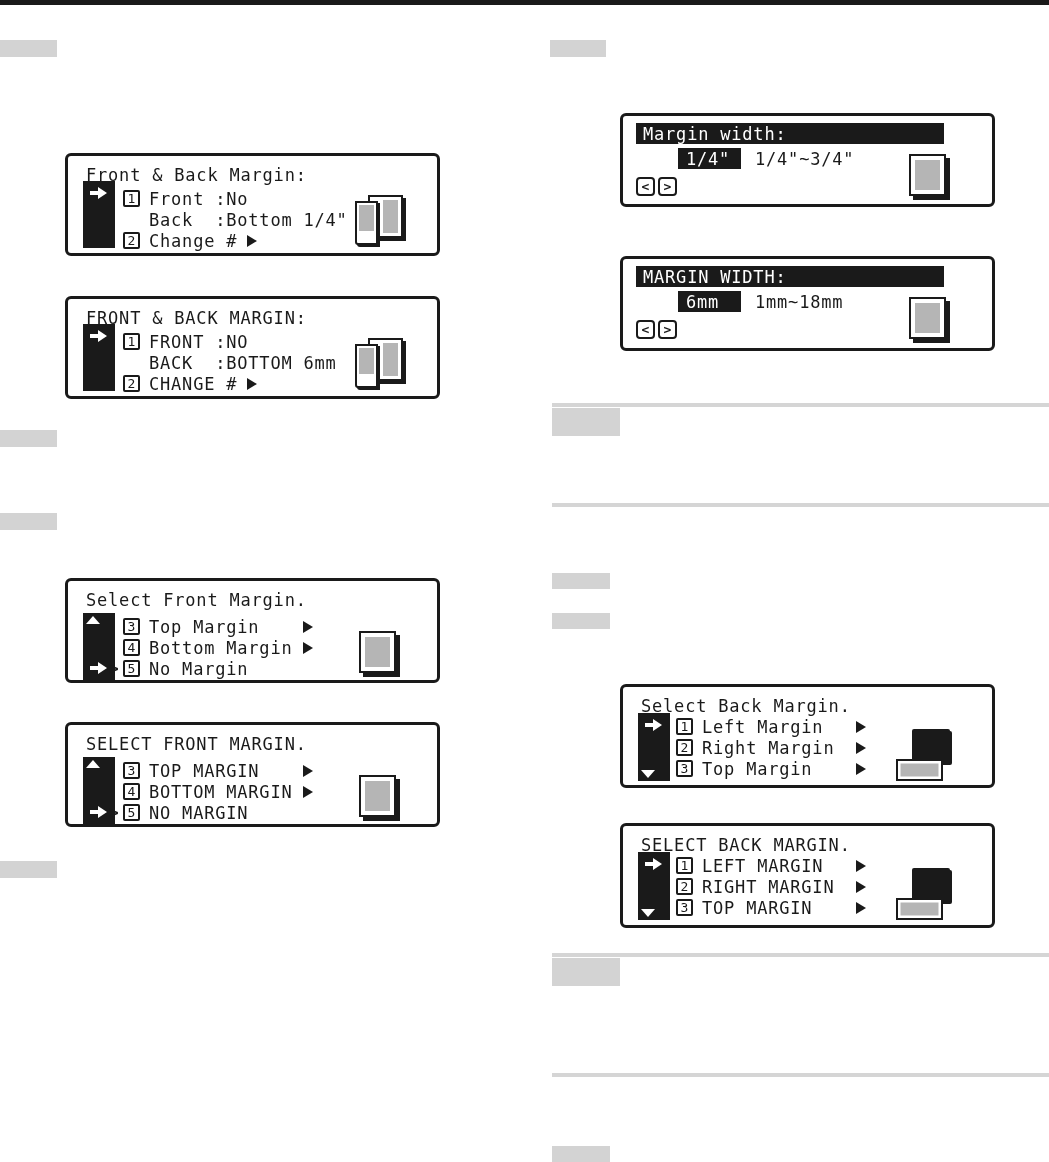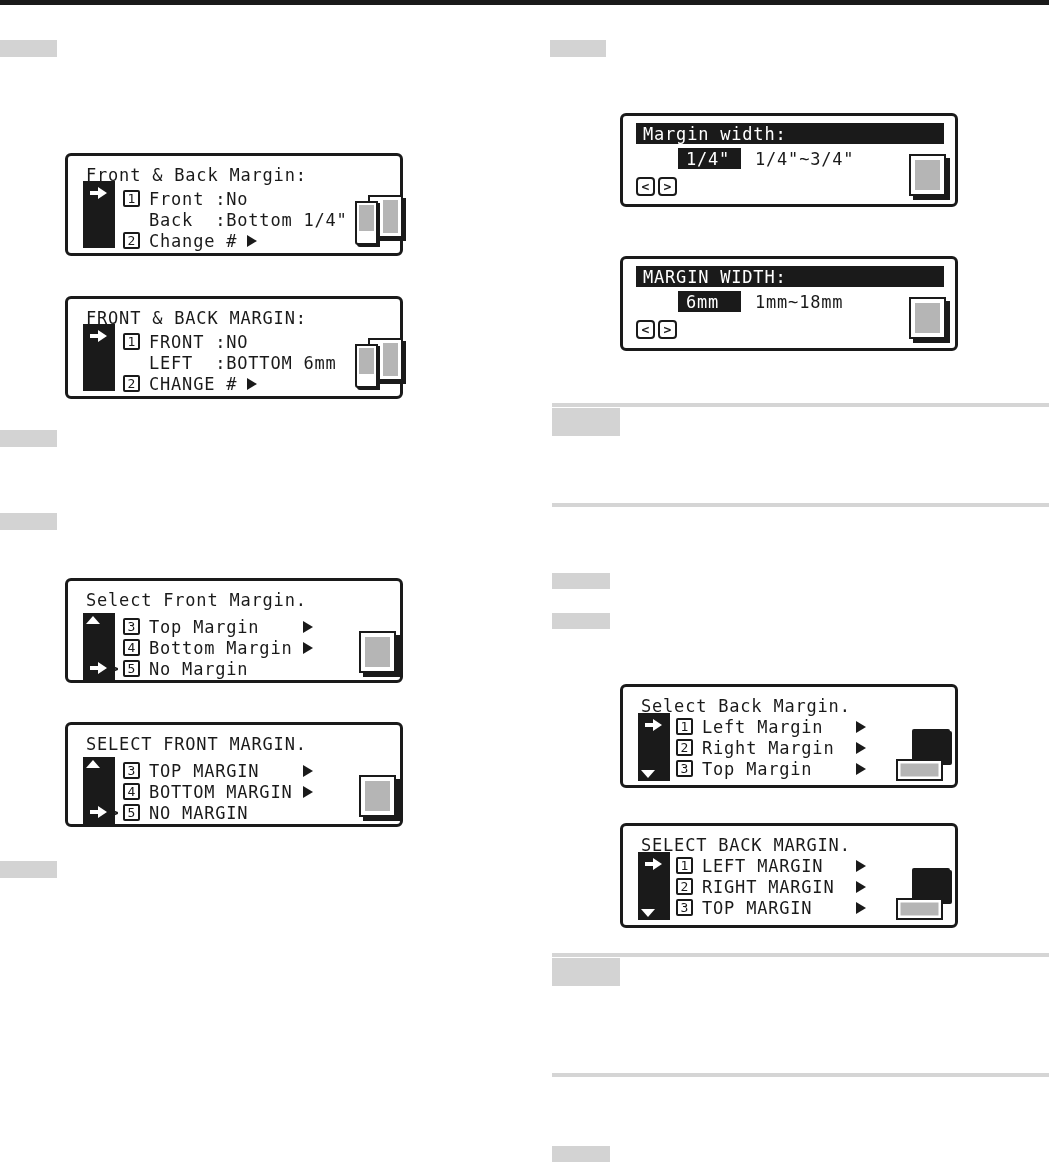--- a/index.html
+++ b/index.html
@@ -9,21 +9,21 @@
     overflow:hidden; font-family:"DejaVu Sans Mono", monospace; color:#1a1a1a;
   }
   .topbar { position:absolute; left:0; top:0; width:1049px; height:5px; background:#1a1a1a; }
 
   
   .ph { position:absolute; background:#d3d3d3; }
   .rule { position:absolute; background:#d5d5d5; height:4px; }
 
   
   .lcd {
-    position:absolute; width:338px; background:#fff;
+    position:absolute; width:375px; background:#fff;
     border:3px solid #1a1a1a; border-radius:6px;
   }
   .mono { font-family:"DejaVu Sans Mono", monospace; font-size:17px;
           letter-spacing:0.8px; white-space:pre; color:#1a1a1a; }
   .p-title { position:absolute; left:18px; top:9px; }
 
   .bar { position:absolute; left:15px; width:32px; background:#1a1a1a; }
   .bar-arrow { position:absolute; left:6px; }
   .tri-up   { position:absolute; left:3px; top:3px; width:0; height:0;
               border-left:7px solid transparent; border-right:7px solid transparent;
@@ -139,21 +139,21 @@
           <path d="M1 5 h8 V1 l9 6 -9 6 V9 H1 z" fill="#fff"></path>
         </svg>
     </div>
     <div class="rows" style="left:55px;top:32px;">
       <div class="row">
         <span class="numbox">1</span>
         <span class="mono">FRONT :NO</span>
       </div>
       <div class="row">
         <span class="numspacer"></span>
-        <span class="mono">LEFT  :BOTTOM 6mm</span>
+        <span class="mono">BACK  :BOTTOM 6mm</span>
       </div>
       <div class="row">
         <span class="numbox">2</span>
         <span class="mono">CHANGE #</span>
         <span class="tri-r tri-inline"></span>
       </div>
     </div>
     <div class="icon-booklet" style="left:287px;top:39px;">
       <div class="bk-back">
           <div class="inner"></div>

